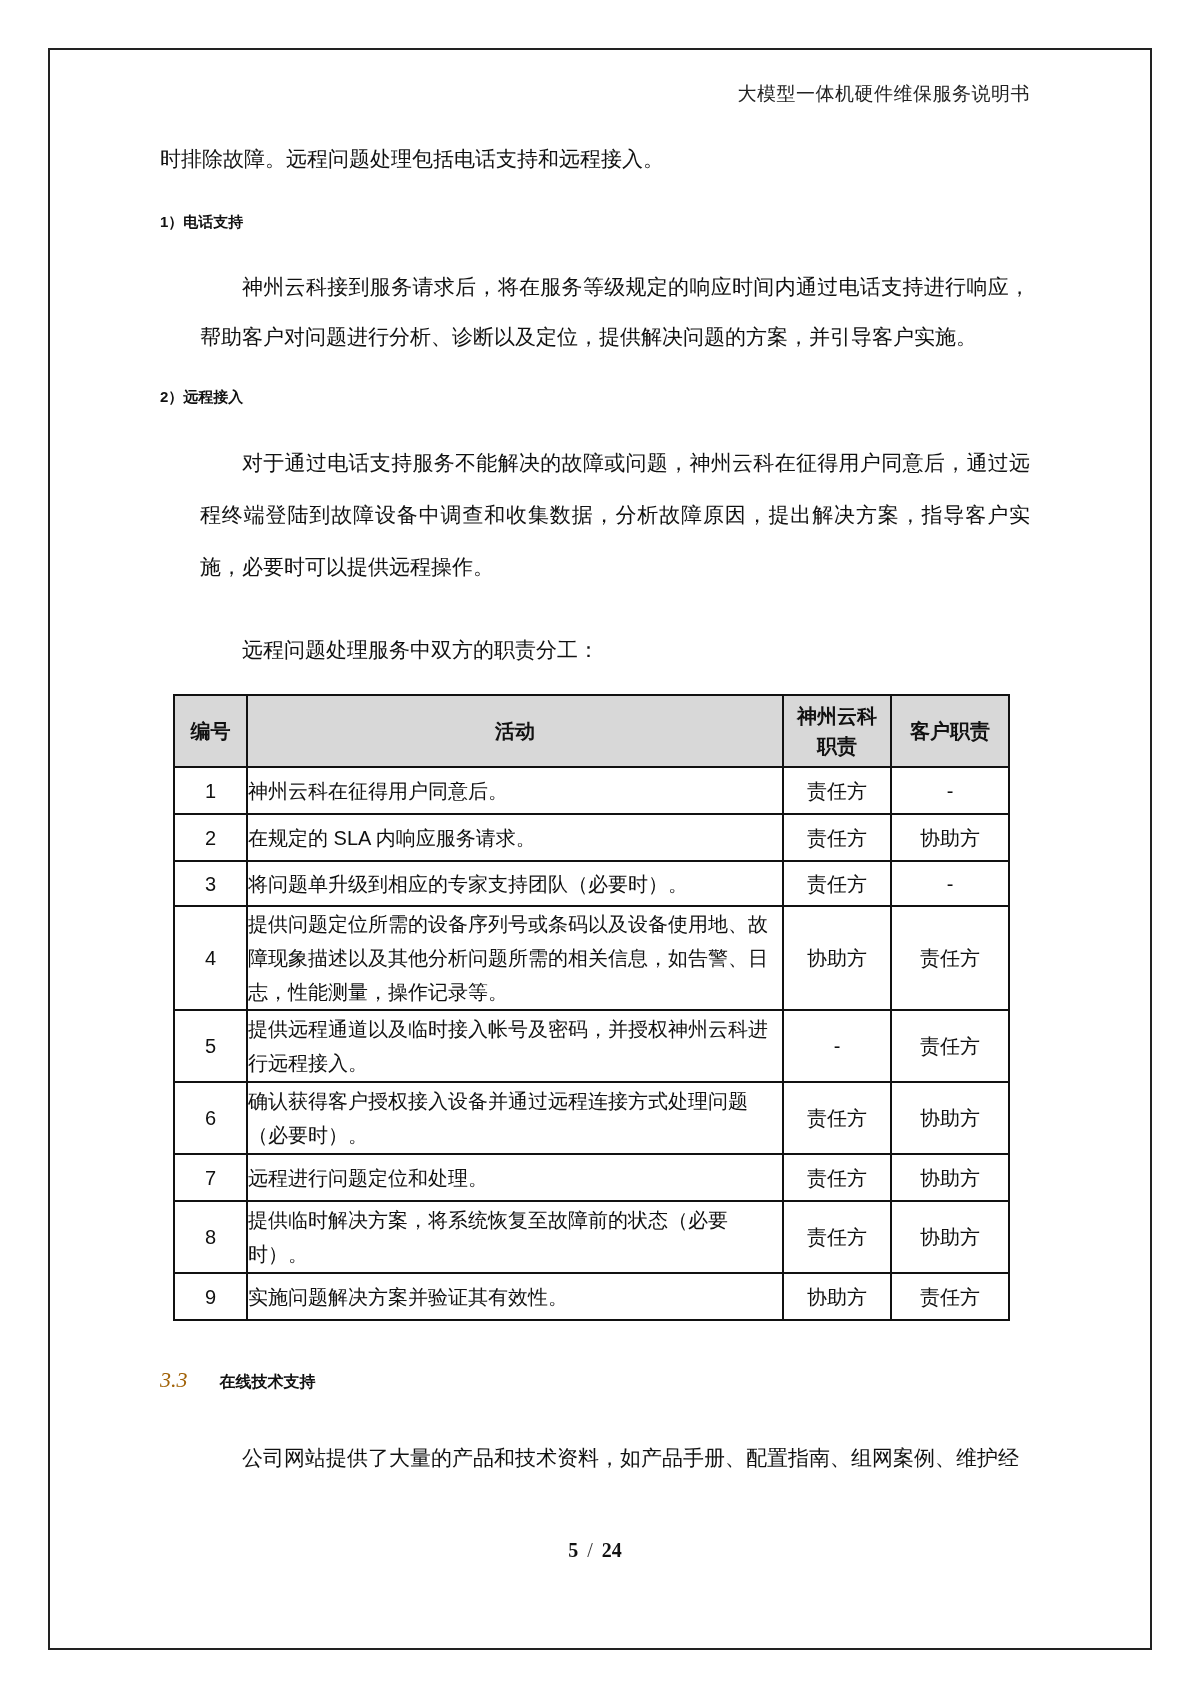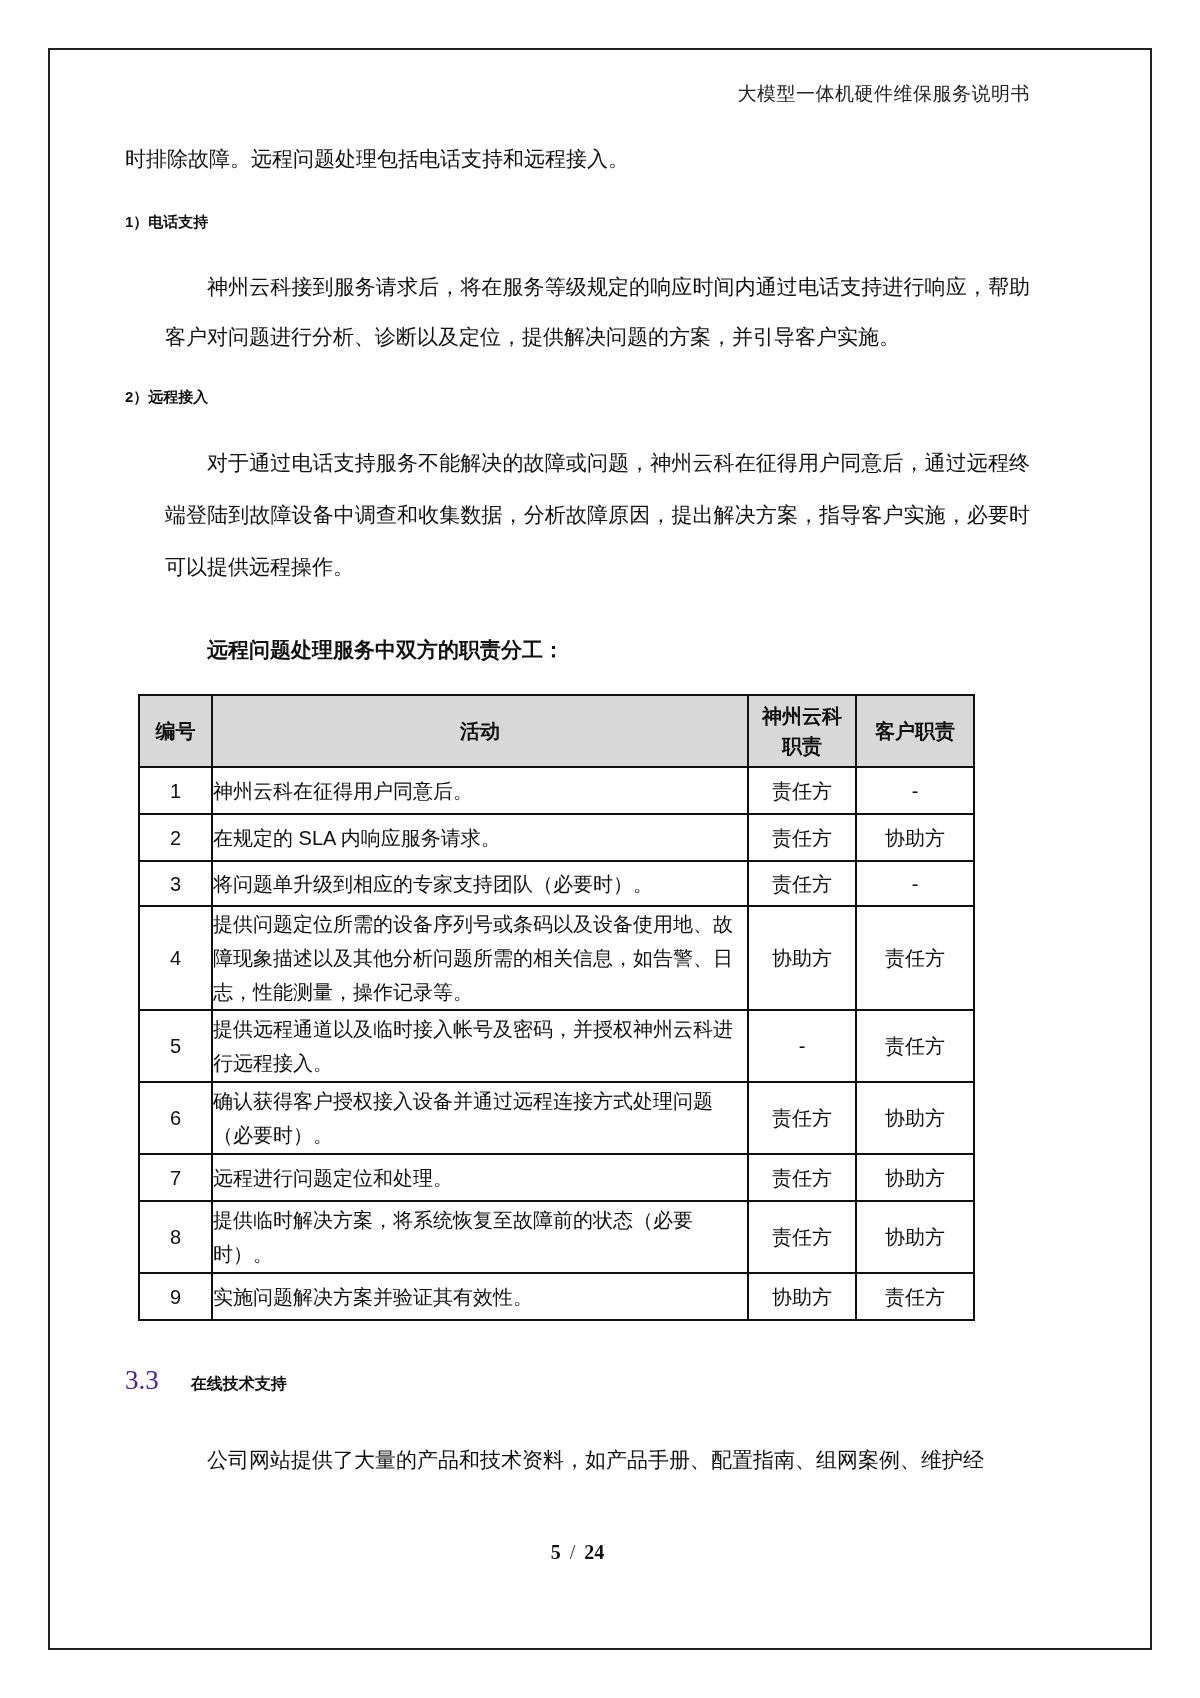--- a/index.html
+++ b/index.html
@@ -9,40 +9,40 @@
     font-family:"Liberation Sans", sans-serif;
     overflow:hidden;
   }
   .frame {
     position:absolute; left:48px; top:48px;
     width:1104px; height:1602px;
     border:2px solid #222;
     box-sizing:border-box;
     background:#fff;
   }
-  .content { padding:0 120px 0 75px; }
+  .content { padding:0 120px 0 110px; }
 
   .doc-header {
     text-align:right;
     font-family:"Liberation Serif", serif;
     font-size:19px; line-height:28px; color:#222;
     margin-top:30px;
     letter-spacing:0.5px;
   }
 
   .para { font-size:21px; line-height:50px; margin:0; text-align:justify; }
   .p-intro  { margin-top:26px; }
   .h-num {
     font-size:15px; font-weight:bold; line-height:50px; margin:0;
   }
   .h1-blk { margin-top:13px; }
   .p-body1 { margin-top:15px; }
   .h2-blk { margin-top:10px; }
   .p-body2 { margin-top:15px; line-height:52px; }
-  .p-split { margin-top:32px;font-weight:bold; }
+  .p-split { margin-top:32px; }
   .indent { text-indent:42px;margin-left:40px; }
 
   table.resp {
     border-collapse:collapse;
     margin:19px 0 0 13px;
     width:835px;
     table-layout:fixed;
   }
   table.resp th, table.resp td {
     border:2px solid #111;
@@ -62,21 +62,21 @@
   td.c-no, td.c-vendor, td.c-customer { text-align:center; line-height:34px; padding:4px 6px; }
   td.c-act { text-align:left; line-height:34px; padding:5px 10px 5px 12px; }
   tr.r-1line { height:47px; }
   tr.r-2line { height:72px; }
   tr.r-3line { height:100px; }
   tr.r-3 { height:45px; }
 
   .section-heading { margin-top:42px; line-height:34px; }
   .sec-no {
     font-family:"Liberation Serif", serif;
-    font-size:27px; color:#4c1d95;
+    font-size:22px; color:#a16207;font-style:italic;
   }
   .sec-title {
     font-size:16px; font-weight:bold; margin-left:32px;
   }
   .p-last { margin-top:34px; }
 
   .doc-footer {
     margin-top:53px;
     text-align:center;
     font-family:"Liberation Serif", serif;

